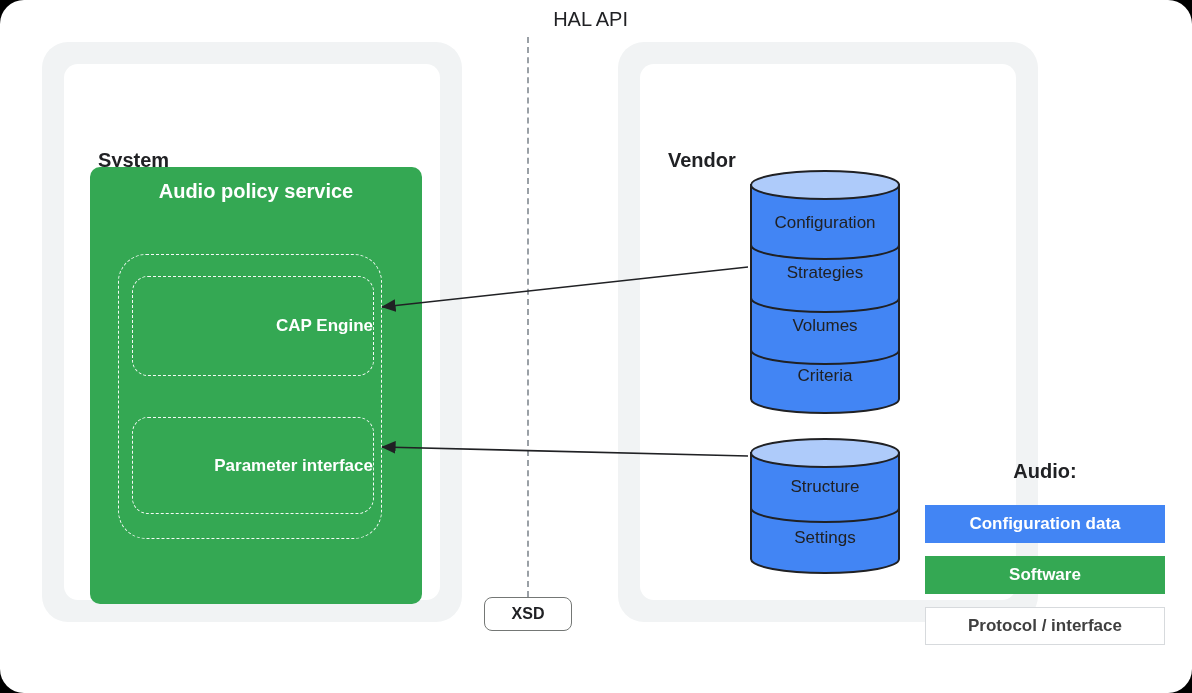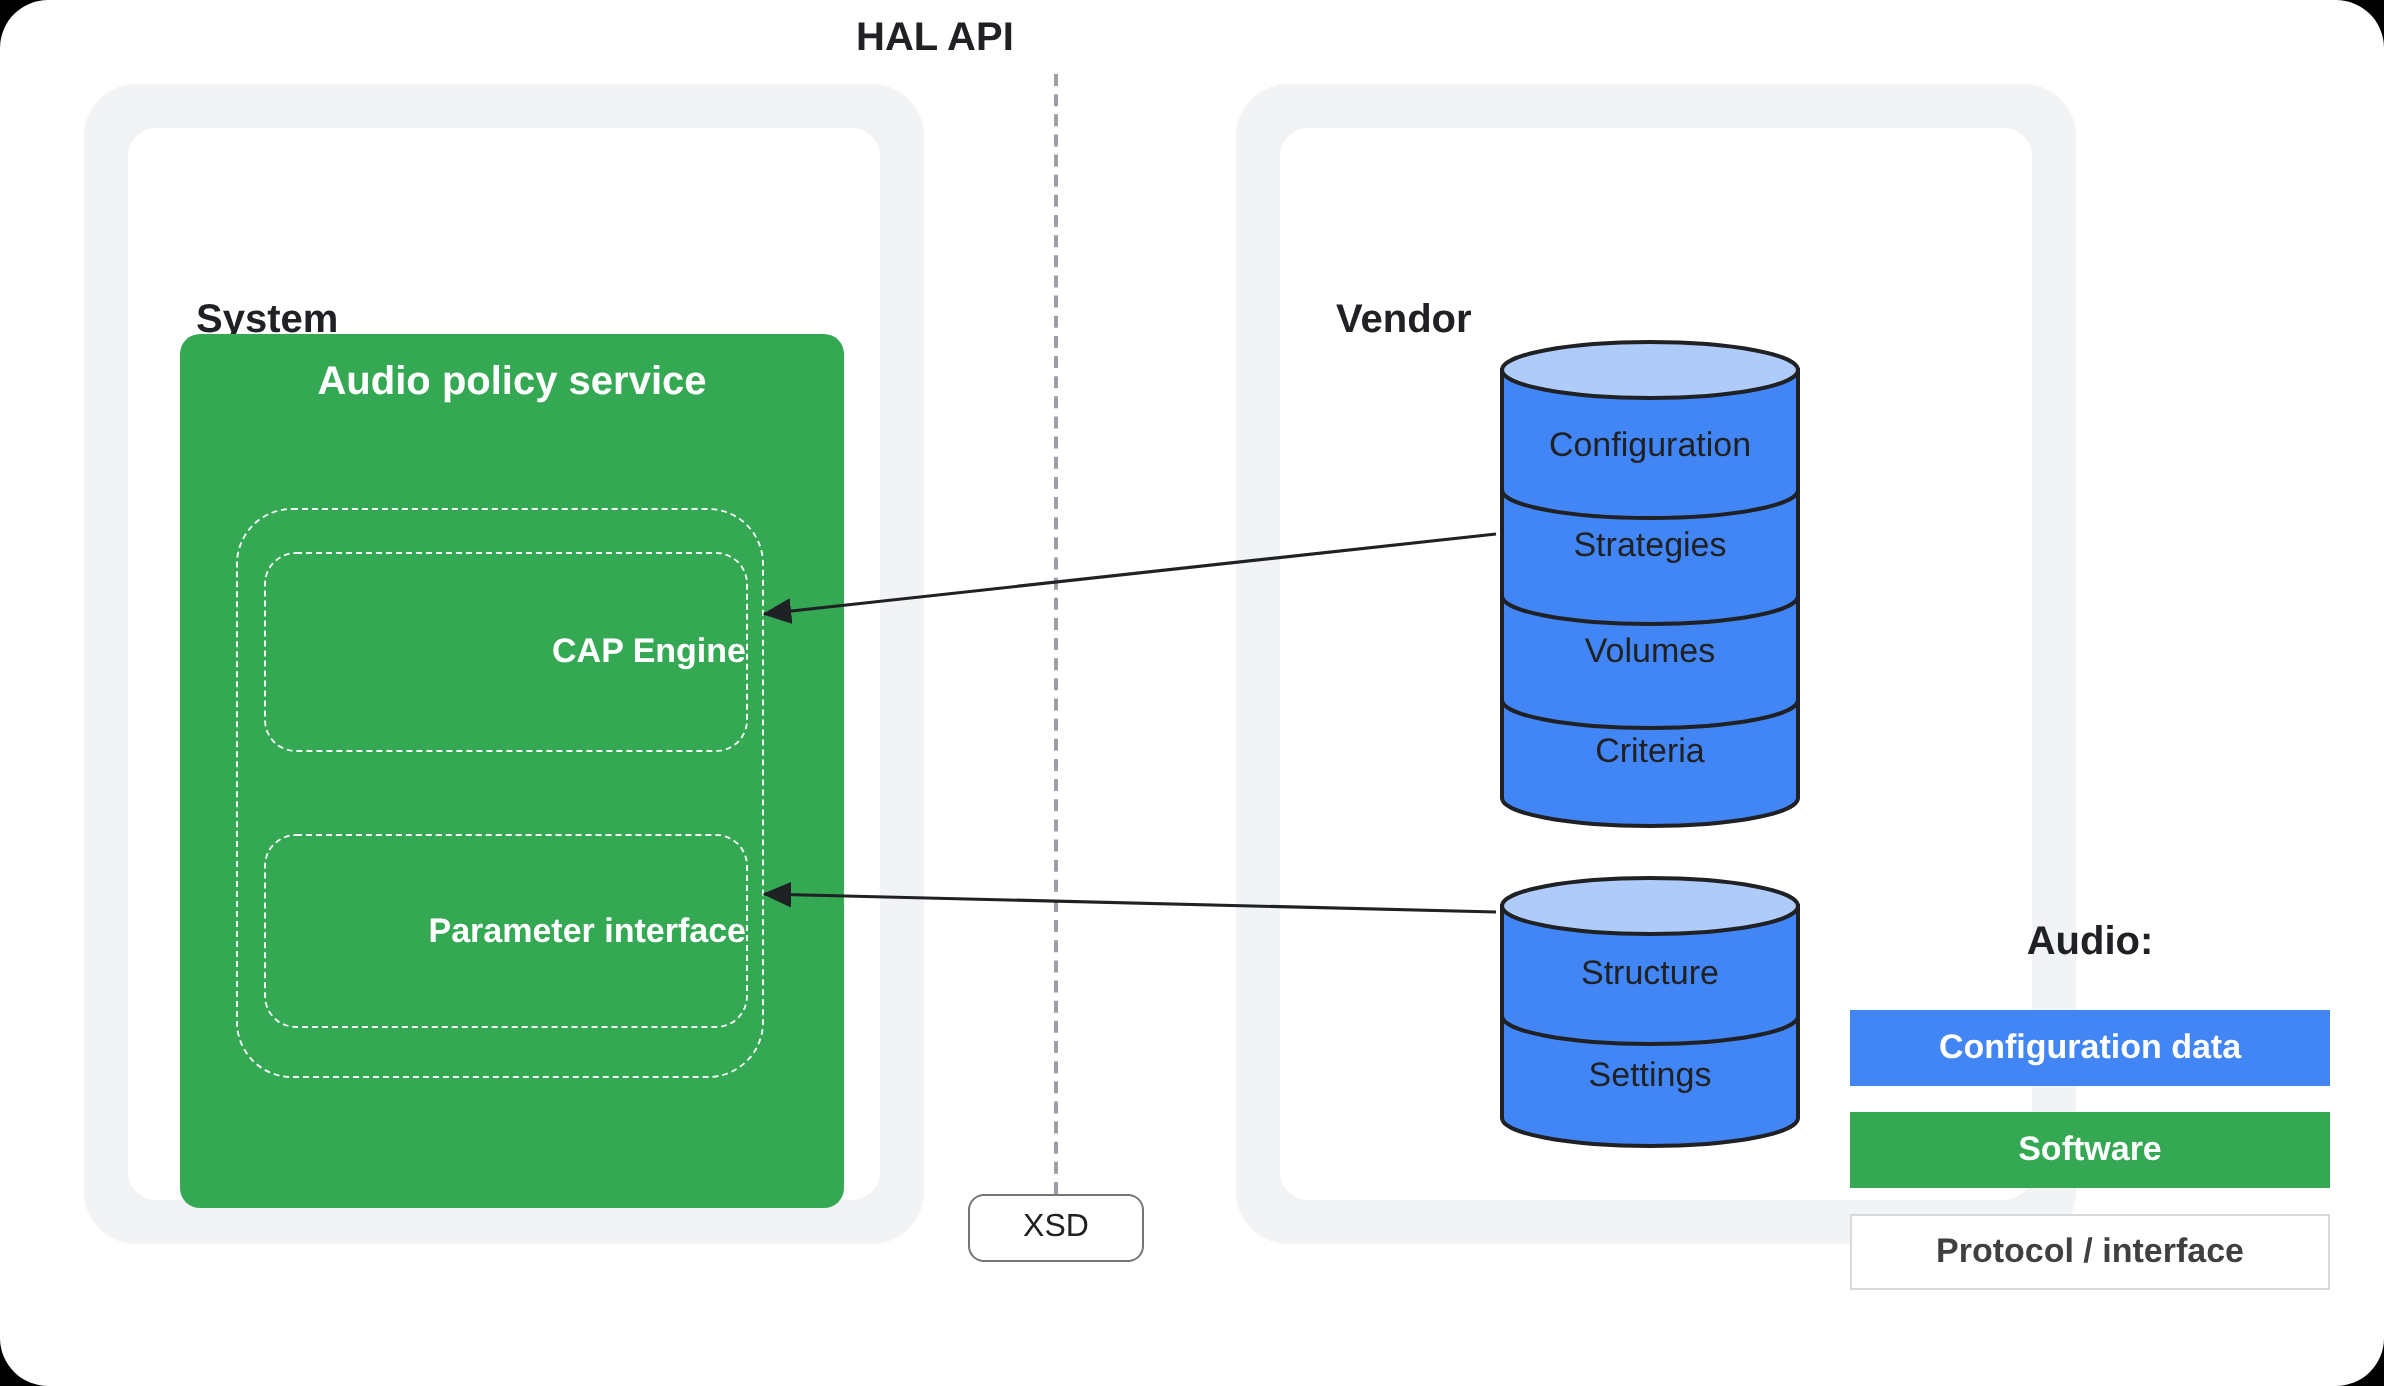--- a/index.html
+++ b/index.html
@@ -4,21 +4,21 @@
 <style>
   * { box-sizing: border-box; margin: 0; padding: 0; }
   html, body { background: #000; }
   body { font-family: "Liberation Sans", sans-serif; }
   .page {
     position: relative; width: 1192px; height: 693px;
     background: #fff; border-radius: 24px; overflow: hidden; color: #202124;
   }
   .hal-api {
     position: absolute; left: 428px; top: 8px; width: 200px;
-    text-align: left; font-size: 20px; font-weight: 700;
+    text-align: right; font-size: 20px; font-weight: 400;
   }
   .hal-divider {
     position: absolute; left: 527px; top: 37px; height: 560px; width: 0;
     border-left: 2px dashed #9aa0a6;
   }
   .panel {
     position: absolute; top: 42px; width: 420px; height: 580px;
     background: #f1f3f4; border-radius: 26px;
   }
   .panel.system { left: 42px; }
@@ -52,21 +52,21 @@
   .module.cap { top: 109px; height: 100px; }
   .module.param { top: 250px; height: 97px; }
   .cylinder { position: absolute; }
   .cylinder.db1 { left: 129px; top: 127px; }
   .cylinder.db2 { left: 129px; top: 395px; }
   .cyl-text { font-size: 17px; fill: #202124; font-family: "Liberation Sans", sans-serif; }
   .xsd-box {
     position: absolute; left: 484px; top: 597px; width: 88px; height: 34px;
     background: #fff; border: 1px solid #747775; border-radius: 8px;
     display: flex; align-items: center; justify-content: center;
-    font-weight: 400; font-size: 16px;
+    font-weight: 700; font-size: 16px;
   }
   .legend-title {
     position: absolute; left: 925px; top: 460px; width: 240px;
     text-align: center; font-size: 20px; font-weight: 700;
   }
   .legend-item {
     position: absolute; left: 925px; width: 240px; height: 38px; border-radius: 0;
     display: flex; align-items: center; justify-content: center;
     font-size: 17px; font-weight: 700;
   }

